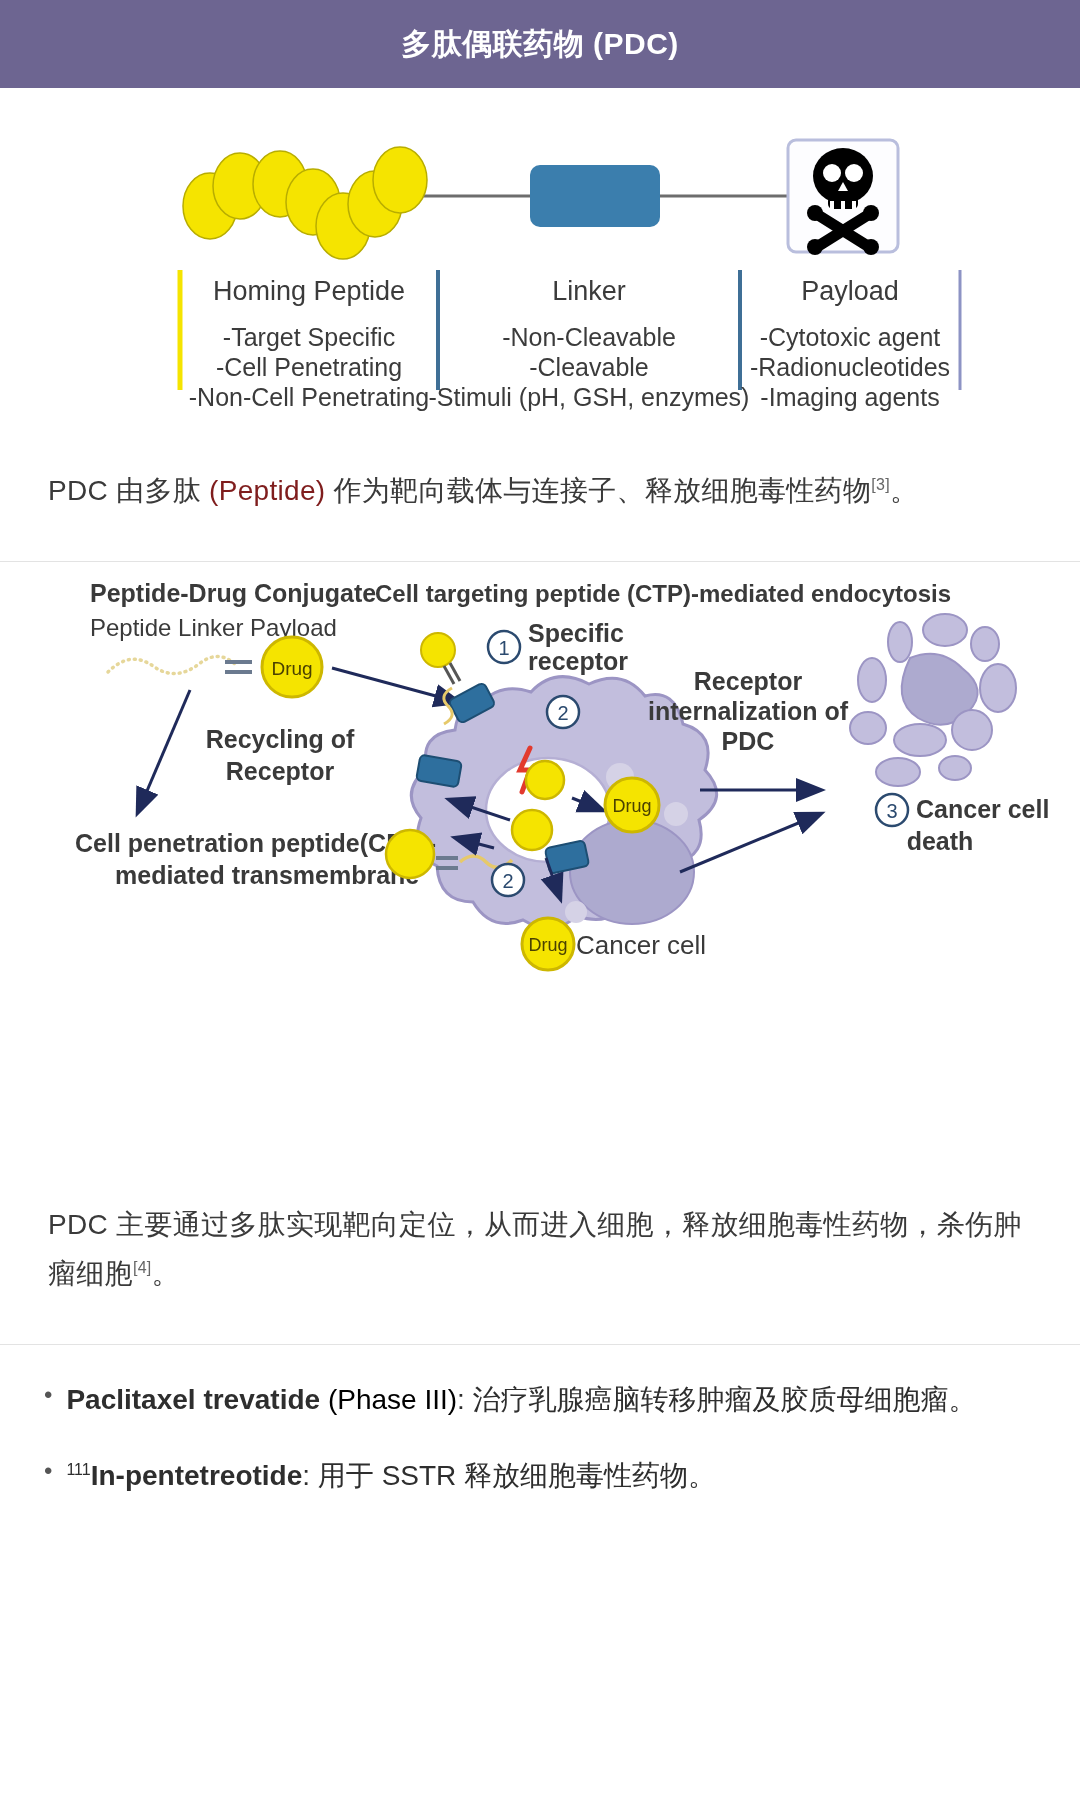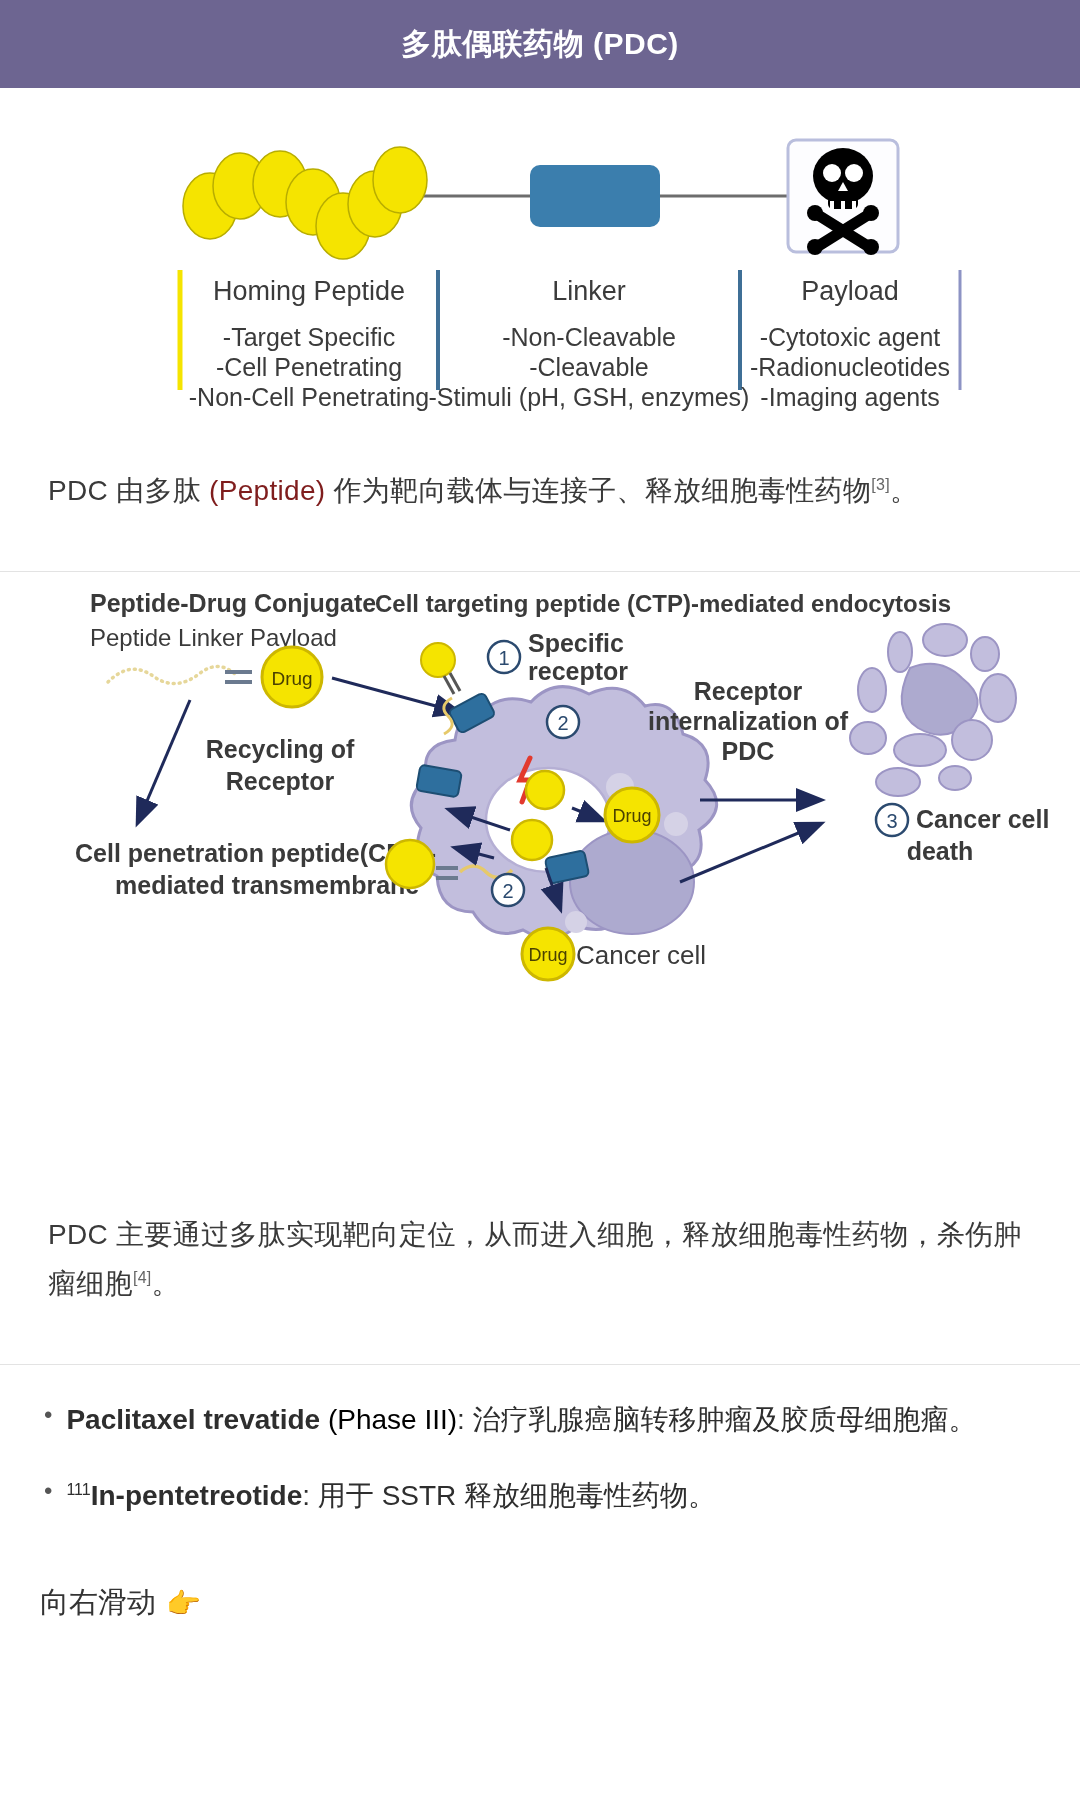--- a/index.html
+++ b/index.html
@@ -12,21 +12,21 @@
   }
   .page{position:relative;width:1080px;height:1812px;background:#fff;}
 
   
   .header{
     height:88px;background:#6d6591;display:flex;align-items:center;justify-content:center;
   }
   .header-title{color:#ffffff;font-size:30px;font-weight:700;letter-spacing:.5px;}
 
   
-  .section{border-bottom:1px solid #e3e3e3;padding:0 0 20px 0;}
+  .section{border-bottom:1px solid #e3e3e3;padding:0 0 10px 0;}
   .section.nb{border-bottom:none;}
 
   
   .fig1{position:relative;height:330px;margin:30px 0 0 0;}
   .fig1 svg{display:block;margin:0 auto;}
 
   
   .caption{
     font-size:28px;color:#3a3a3a;line-height:1.75;
     padding:18px 48px 36px 48px;letter-spacing:.3px;
@@ -280,19 +280,15 @@
         <span class="btxt"><span class="bold">Paclitaxel trevatide </span><span class="muted">(Phase III)</span><span>: 治疗乳腺癌脑转移肿瘤及胶质母细胞瘤。</span></span>
       </div>
 
       <div class="bullet">
         <span class="dot">•</span>
         <span class="btxt"><sup>111</sup><span class="bold">In-pentetreotide</span><span>: 用于 SSTR 释放细胞毒性药物。</span></span>
       </div>
 
     </div>
 
-    <div class="footer">
-      <span class="footer-text">向右滑动</span>
-      <span class="footer-emoji">👉</span>
-    </div>
   </div>
 
 </div>
 
 </body></html>

